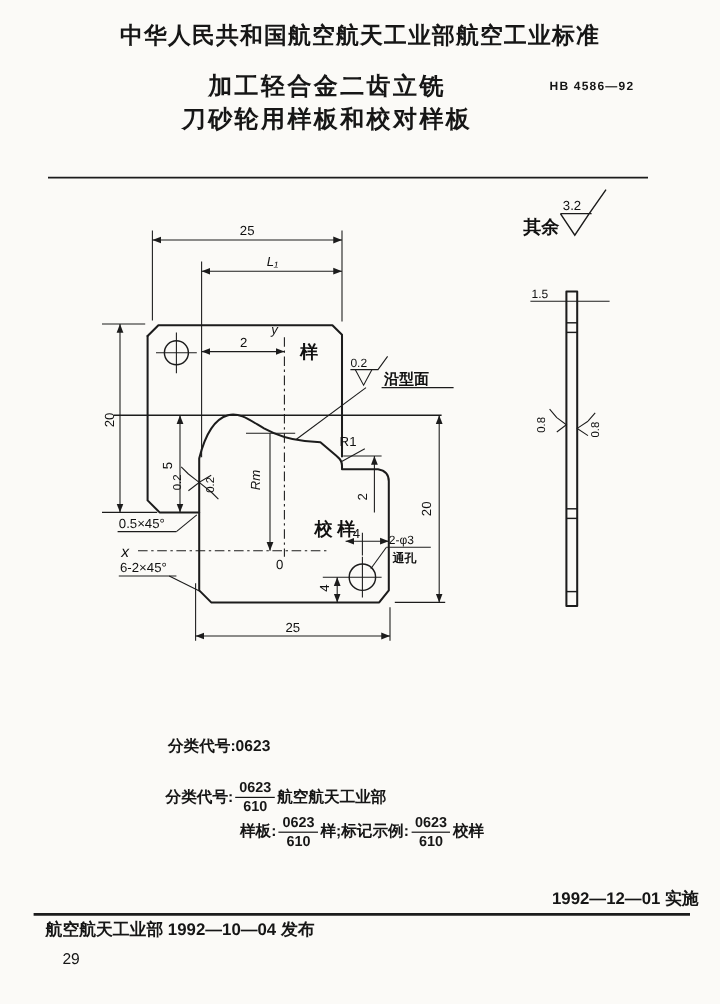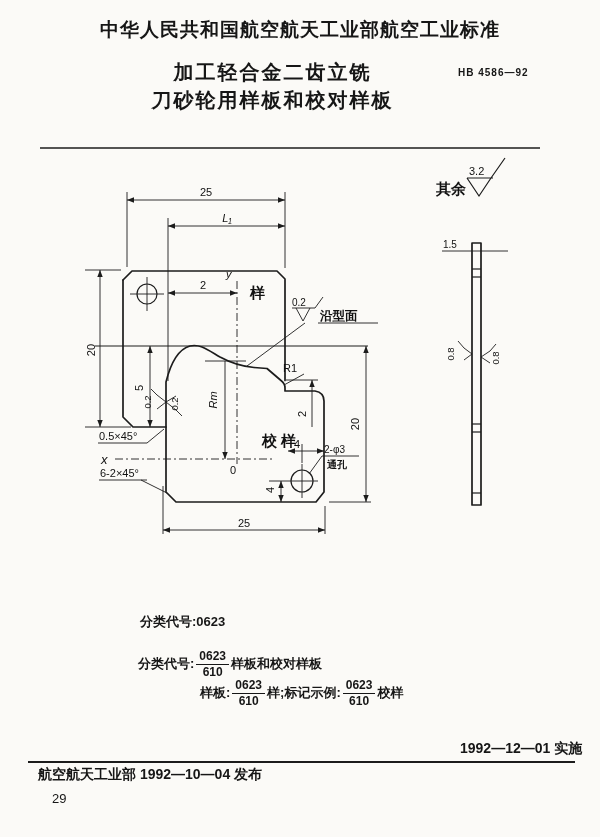--- a/index.html
+++ b/index.html
@@ -245,21 +245,21 @@
 <div class="abs notes note1">
   <span>分类代号:</span><span>0623</span>
 </div>
 
 <div class="abs notes note2">
   <span>分类代号:</span>
   <span class="frac">
     <span class="num">0623</span>
     <span class="den">610</span>
   </span>
-  <span>样板和校对样板</span>
+  <span>航空航天工业部</span>
 </div>
 
 <div class="abs notes note3">
   <span>样板:</span>
   <span class="frac">
     <span class="num">0623</span>
     <span class="den">610</span>
   </span>
   <span>样;</span>
   <span>标记示例:</span>

